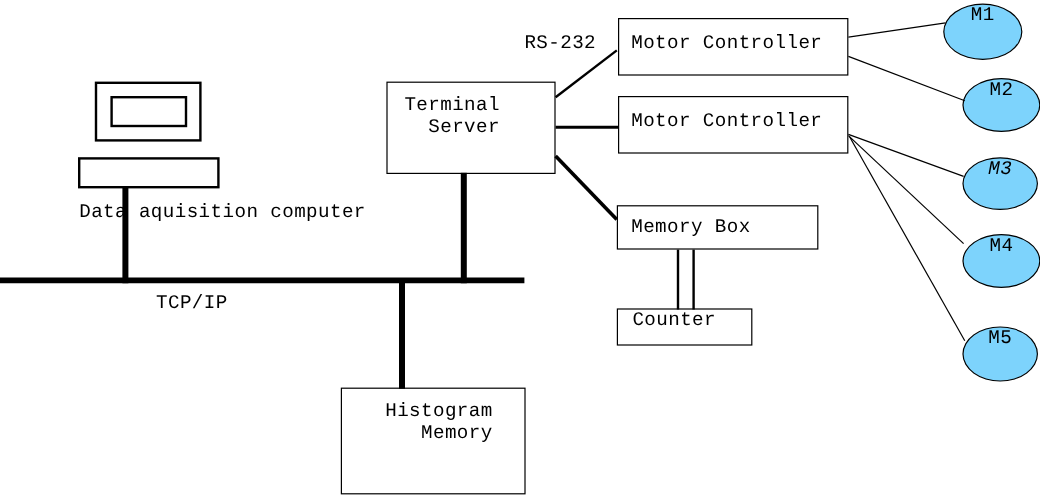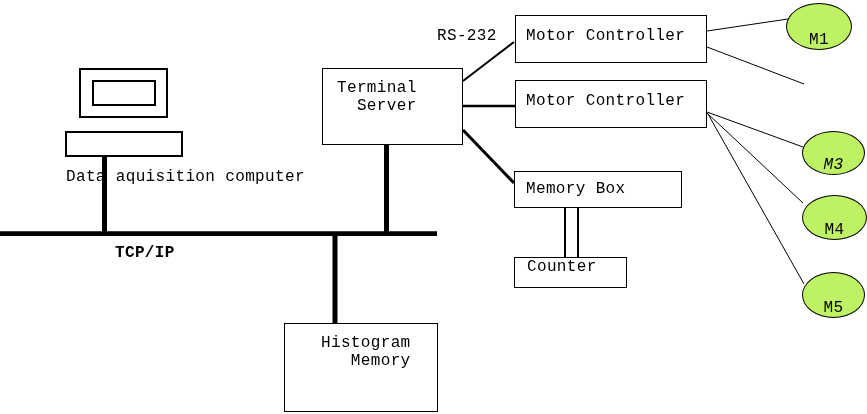--- a/index.html
+++ b/index.html
@@ -31,24 +31,24 @@
     white-space: pre-line;
   }
   .free-label {
     position: absolute;
     white-space: pre-line;
   }
   .motor {
     position: absolute;
     border: 1.5px solid #000000;
     border-radius: 50%;
-    background: #bef264;
+    background: #7dd3fc;
     box-sizing: border-box;
     display: flex;
-    align-items: flex-end;
+    align-items: flex-start;
     justify-content: center;
   }
   .monitor {
     position: absolute;
     left: 79px; top: 68px;
     width: 89px; height: 50px;
     border: 2px solid #000000;
     box-sizing: border-box;
     background: #ffffff;
   }
@@ -109,24 +109,27 @@
 
   <div class="node" style="left:284px; top:323px; width:154px; height:89px;">
     <div class="node-label" style="left:36px; top:10px;">Histogram
 Memory</div>
   </div>
 
   <div class="node" style="left:514px; top:257px; width:113px; height:31px;">
     <div class="node-label" style="left:12px; top:0px;">Counter</div>
   </div>
 
-  <div class="free-label" style="left:115px; top:244px;font-weight:bold;">TCP/IP</div>
+  <div class="free-label" style="left:130px; top:244px;">TCP/IP</div>
 
   <div class="motor" style="left:786px; top:3px; width:66px; height:47px;">
     <span>M1</span>
+  </div>
+  <div class="motor" style="left:802px; top:65px; width:65px; height:45px;">
+    <span>M2</span>
   </div>
   <div class="motor" style="left:802px; top:131px; width:63px; height:44px;font-style:italic;">
     <span>M3</span>
   </div>
   <div class="motor" style="left:802px; top:195px; width:65px; height:45px;">
     <span>M4</span>
   </div>
   <div class="motor" style="left:802px; top:272px; width:63px; height:46px;">
     <span>M5</span>
   </div>

